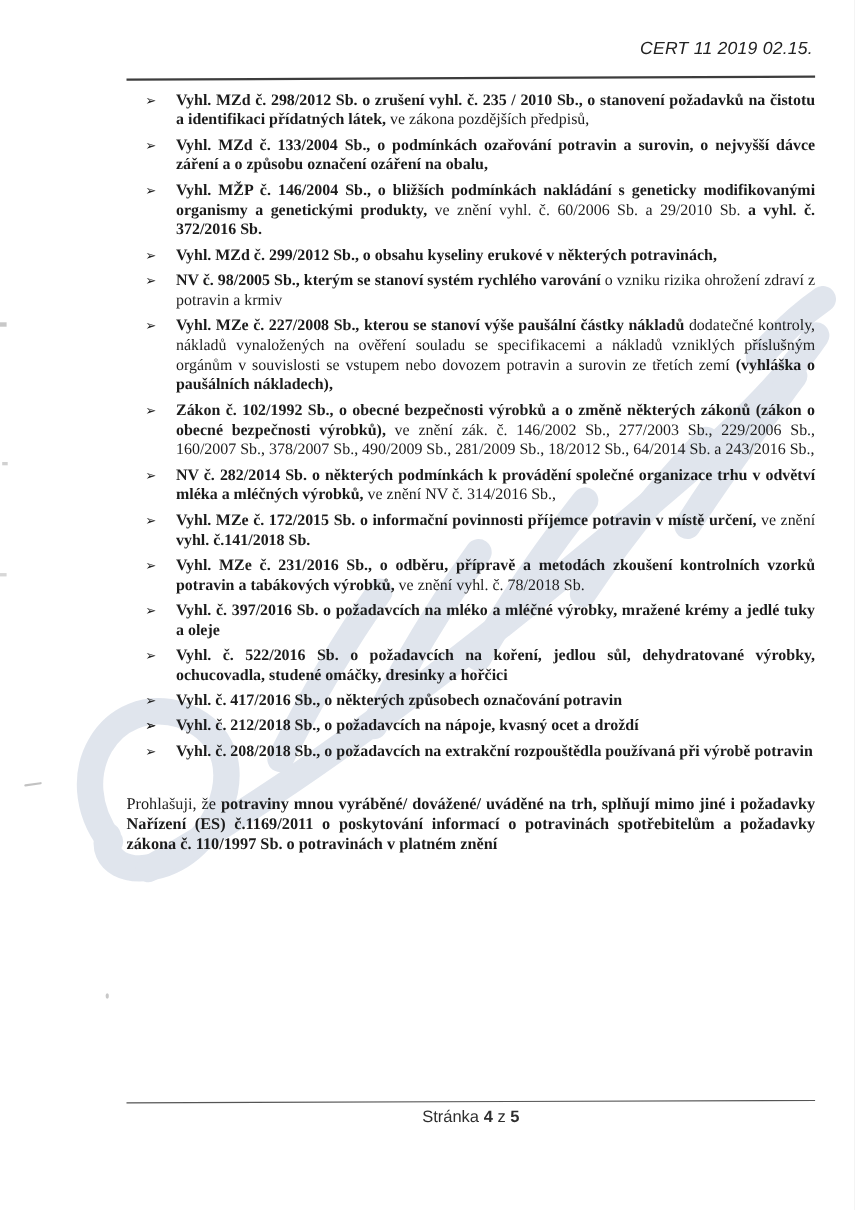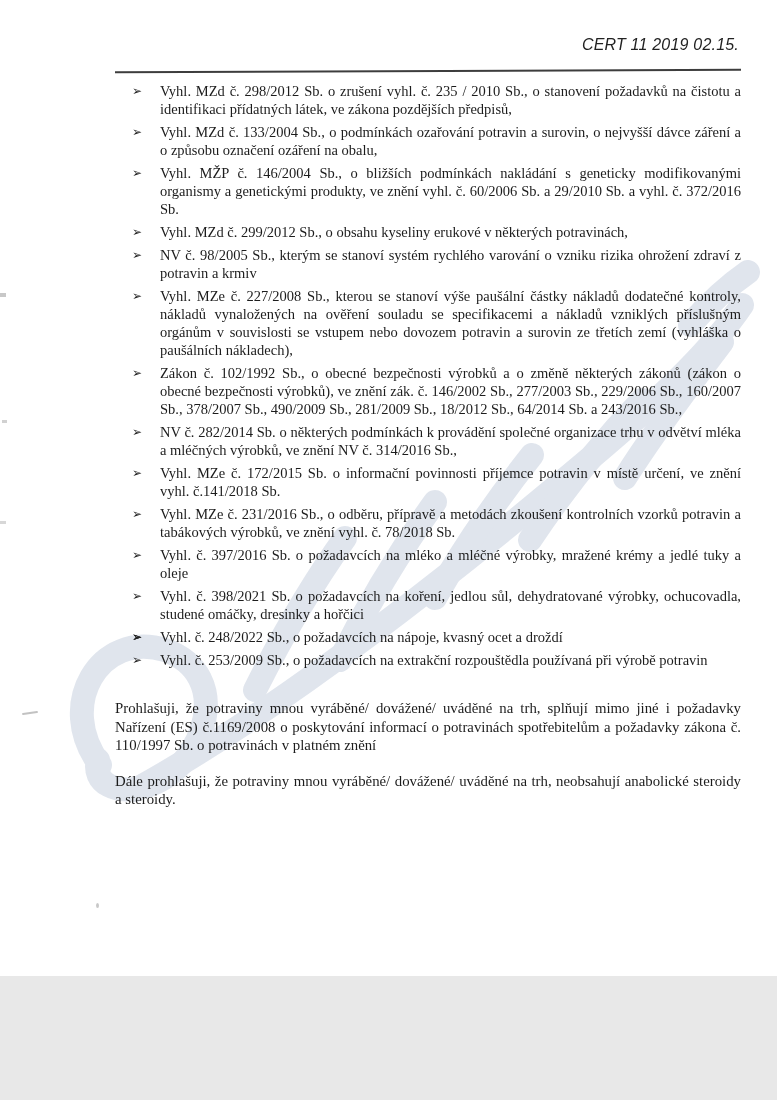--- a/index.html
+++ b/index.html
@@ -1,18 +1,18 @@
 <!DOCTYPE html>
 <html lang="cs"><head>
 <meta charset="utf-8">
 <style>
   html,body{margin:0;padding:0;background:#e8e8e8;}
   .page{
     position:relative;
-    width:777px;height:976px;
+    width:777px;height:1100px;
     margin:0 auto;
     background:#ffffff;
     overflow:hidden;
     font-family:"Liberation Serif", serif;
     color:#1c1c1c;
   }
   
   .watermark{
     position:absolute;left:0;top:0;width:777px;height:1100px;
     z-index:0;pointer-events:none;
@@ -44,21 +44,21 @@
     position:relative;
     font-size:14.5px;line-height:18px;
     text-align:justify;
     margin-bottom:5px;
   }
   ul.reg-list .marker{
     position:absolute;left:-28px;top:0px;
     font-family:"DejaVu Sans", sans-serif;
     font-size:12px;font-weight:400;color:#222;
   }
-  .b{font-weight:400;}
+  .b{font-weight:700;}
   .paragraphs{margin-top:30px;}
   .paragraphs p{
     font-size:14.8px;line-height:18.5px;
     text-align:justify;margin:0 0 17px 0;
   }
   
   .footer{
     position:absolute;top:1001px;left:115px;right:36px;z-index:2;
   }
   .footer-rule{
@@ -107,34 +107,34 @@
         <li><span class="marker">➢</span><span><span class="b">Vyhl. MZd č. 133/2004 Sb., o podmínkách ozařování potravin a surovin, o nejvyšší dávce záření a o způsobu označení ozáření na obalu,</span></span></li>
         <li><span class="marker">➢</span><span><span class="b">Vyhl. MŽP č. 146/2004 Sb., o bližších podmínkách nakládání s geneticky modifikovanými organismy a genetickými produkty, </span><span>ve znění vyhl. č. 60/2006 Sb. a 29/2010 Sb. </span><span class="b">a vyhl. č. 372/2016 Sb.</span></span></li>
         <li><span class="marker">➢</span><span><span class="b">Vyhl. MZd č. 299/2012 Sb., o obsahu kyseliny erukové v některých potravinách,</span></span></li>
         <li><span class="marker">➢</span><span><span class="b">NV č. 98/2005 Sb., kterým se stanoví systém rychlého varování </span><span>o vzniku rizika ohrožení zdraví z potravin a krmiv</span></span></li>
         <li><span class="marker">➢</span><span><span class="b">Vyhl. MZe č. 227/2008 Sb., kterou se stanoví výše paušální částky nákladů </span><span>dodatečné kontroly, nákladů vynaložených na ověření souladu se specifikacemi a nákladů vzniklých příslušným orgánům v souvislosti se vstupem nebo dovozem potravin a surovin ze třetích zemí </span><span class="b">(vyhláška o paušálních nákladech),</span></span></li>
         <li><span class="marker">➢</span><span><span class="b">Zákon č. 102/1992 Sb., o obecné bezpečnosti výrobků a o změně některých zákonů (zákon o obecné bezpečnosti výrobků), </span><span>ve znění zák. č. 146/2002 Sb., 277/2003 Sb., 229/2006 Sb., 160/2007 Sb., 378/2007 Sb., 490/2009 Sb., 281/2009 Sb., 18/2012 Sb., 64/2014 Sb. a 243/2016 Sb.,</span></span></li>
         <li><span class="marker">➢</span><span><span class="b">NV č. 282/2014 Sb. o některých podmínkách k provádění společné organizace trhu v odvětví mléka a mléčných výrobků, </span><span>ve znění NV č. 314/2016 Sb.,</span></span></li>
         <li><span class="marker">➢</span><span><span class="b">Vyhl. MZe č. 172/2015 Sb. o informační povinnosti příjemce potravin v místě určení, </span><span>ve znění </span><span class="b">vyhl. č.141/2018 Sb.</span></span></li>
         <li><span class="marker">➢</span><span><span class="b">Vyhl. MZe č. 231/2016 Sb., o odběru, přípravě a metodách zkoušení kontrolních vzorků potravin a tabákových výrobků, </span><span>ve znění vyhl. č. 78/2018 Sb.</span></span></li>
         <li><span class="marker">➢</span><span><span class="b">Vyhl. č. 397/2016 Sb. o požadavcích na mléko a mléčné výrobky, mražené krémy a jedlé tuky a oleje</span></span></li>
-        <li><span class="marker">➢</span><span><span class="b">Vyhl. č. 398/2021 Sb. o požadavcích na koření, jedlou sůl, dehydratované výrobky, ochucovadla, studené omáčky, dresinky a hořčici</span></span></li>
+        <li><span class="marker">➢</span><span><span class="b">Vyhl. č. 522/2016 Sb. o požadavcích na koření, jedlou sůl, dehydratované výrobky, ochucovadla, studené omáčky, dresinky a hořčici</span></span></li>
+        <li><span class="marker">➢</span><span><span class="b">Vyhl. č. 417/2016 Sb., o některých způsobech označování potravin</span></span></li>
         <li><span class="marker">➢</span></li>
-        <li><span class="marker">➢</span></li>
-        <li><span class="marker">➢</span><span><span class="b">Vyhl. č. 248/2022 Sb., o požadavcích na nápoje, kvasný ocet a droždí</span></span></li>
-        <li><span class="marker">➢</span><span><span class="b">Vyhl. č. 253/2009 Sb., o požadavcích na extrakční rozpouštědla používaná při výrobě potravin</span></span></li>
+        <li><span class="marker">➢</span><span><span class="b">Vyhl. č. 212/2018 Sb., o požadavcích na nápoje, kvasný ocet a droždí</span></span></li>
+        <li><span class="marker">➢</span><span><span class="b">Vyhl. č. 208/2018 Sb., o požadavcích na extrakční rozpouštědla používaná při výrobě potravin</span></span></li>
       </ul>
     <div class="paragraphs" id="paragraphs">
-        <p><span>Prohlašuji, že </span><span class="b">potraviny mnou vyráběné/ dovážené/ uváděné na trh, splňují mimo jiné i požadavky Nařízení (ES) č.1169/2008 o poskytování informací o potravinách spotřebitelům a požadavky zákona č. 110/1997 Sb. o potravinách v platném znění</span></p>
-        <p><span class="b">Dále prohlašuji, že potraviny mnou vyráběné/ dovážené/ uváděné na trh, neobsahují anabolické steroidy a steroidy.</span></p>
+        <p><span>Prohlašuji, že </span><span class="b">potraviny mnou vyráběné/ dovážené/ uváděné na trh, splňují mimo jiné i požadavky Nařízení (ES) č.1169/2011 o poskytování informací o potravinách spotřebitelům a požadavky zákona č. 110/1997 Sb. o potravinách v platném znění</span></p>
       </div>
   </div>
 
   <div class="footer">
     <hr class="footer-rule">
+    <div class="page-number" id="page-number"><span>Stránka </span><span class="b">4</span><span> z </span><span class="b">5</span></div>
   </div>
 
   <div class="artifact a1"></div>
   <div class="artifact a2"></div>
   <div class="artifact a3"></div>
   <div class="artifact a4"></div>
   <div class="artifact a5"></div>
 </div>
 
 </body></html>

